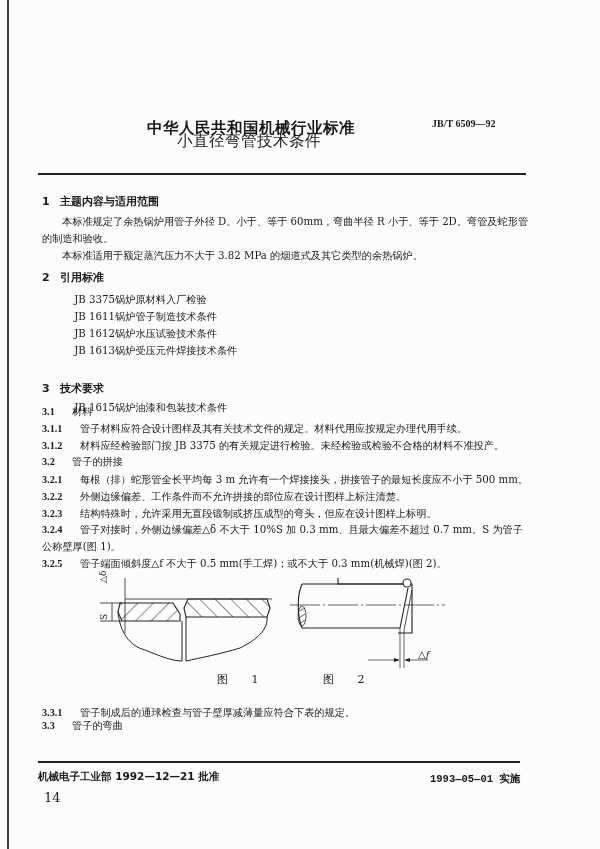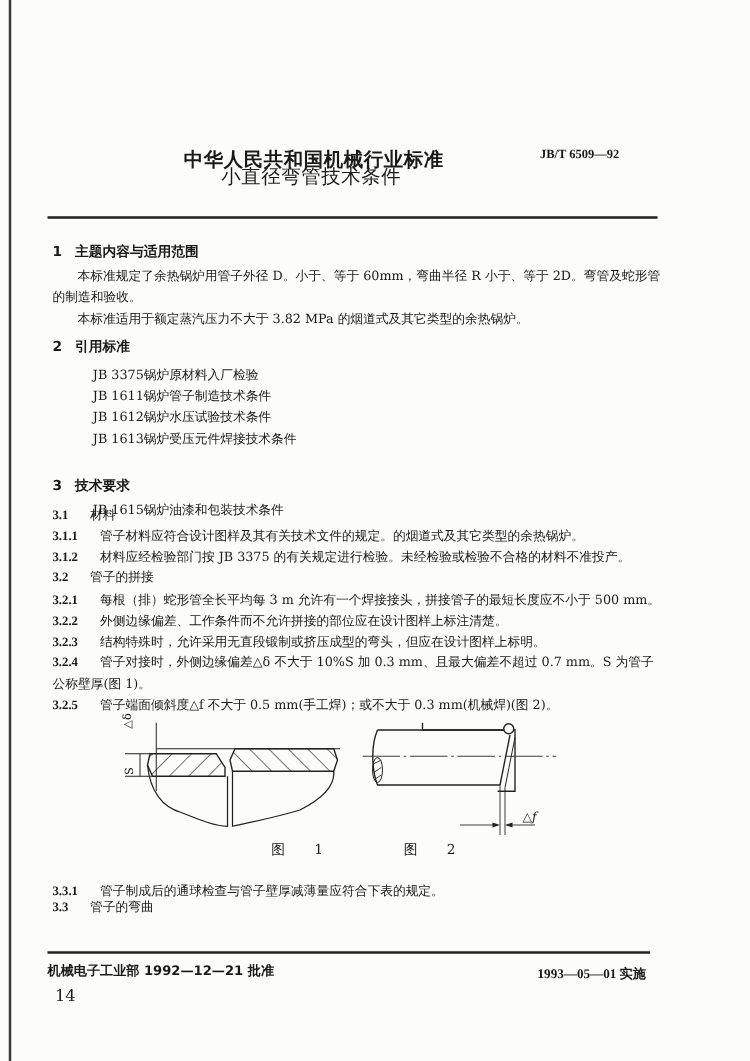--- a/index.html
+++ b/index.html
@@ -17,21 +17,21 @@
   .rule { position: absolute; height: 2px; background: #222; }
   .sec { font-size: 11px; font-weight: bold; font-family: "DejaVu Sans", sans-serif; }
   .sec .num { display: inline-block; width: 18px; }
   .p { font-size: 10.2px; line-height: 17px; }
   .ref { font-size: 10.2px; text-align: right; }
   .ref .code { display: inline-block; width: 51px; }
   .clause { font-size: 10.2px; }
   .clause .cn { font-weight: bold; font-family: "Liberation Serif", serif; display: inline-block; }
   .cap { font-size: 11px; letter-spacing: 10px; }
   .footer-l { left: 38px; top: 770px; font-size: 10.5px; font-weight: bold; font-family: "DejaVu Sans", sans-serif; }
-  .footer-r { left: 430px; top: 772px; font-size: 10.5px; font-weight: bold; font-family: Liberation Serif, serif; text-align: center; }
+  .footer-r { left: 430px; top: 772px; font-size: 10.5px; font-weight: bold; font-family: Liberation Mono, monospace; text-align: center; }
   .pageno { left: 44px; top: 790px; font-size: 13px; }
   svg { position: absolute; }
 </style>
 </head>
 <body>
 
 <div class="left-border"></div>
 
 <div class="abs hdr-std">中华人民共和国机械行业标准</div>
 <div class="abs hdr-code">JB/T 6509—92</div>
@@ -53,21 +53,21 @@
 <div class="abs ref" style="left:64px; top:310px;"><span class="code">JB 1611</span><span>锅炉管子制造技术条件</span></div>
 <div class="abs ref" style="left:64px; top:327px;"><span class="code">JB 1612</span><span>锅炉水压试验技术条件</span></div>
 <div class="abs ref" style="left:64px; top:344px;"><span class="code">JB 1613</span><span>锅炉受压元件焊接技术条件</span></div>
 <div class="abs ref" style="left:64px; top:361px;margin-top:40px;"><span class="code">JB 1615</span><span>锅炉油漆和包装技术条件</span></div>
 
 <div class="abs sec" style="left:42px; top:381px;">
   <span class="num">3</span><span>技术要求</span>
 </div>
 
 <div class="abs clause" style="left:42px; top:405px;"><span class="cn" style="width:30px;">3.1</span><span>材料</span></div>
-<div class="abs clause" style="left:42px; top:422px;"><span class="cn" style="width:38px;">3.1.1</span><span>管子材料应符合设计图样及其有关技术文件的规定。的烟道式及其它类型的余热锅炉。</span></div>
+<div class="abs clause" style="left:42px; top:422px;"><span class="cn" style="width:38px;">3.1.1</span><span>管子材料应符合设计图样及其有关技术文件的规定。材料代用应按规定办理代用手续。</span></div>
 <div class="abs clause" style="left:42px; top:439px;"><span class="cn" style="width:38px;">3.1.2</span><span>材料应经检验部门按 JB 3375 的有关规定进行检验。未经检验或检验不合格的材料不准投产。</span></div>
 <div class="abs clause" style="left:42px; top:455px;"><span class="cn" style="width:30px;">3.2</span><span>管子的拼接</span></div>
 <div class="abs clause" style="left:42px; top:473px;"><span class="cn" style="width:38px;">3.2.1</span><span>每根（排）蛇形管全长平均每 3 m 允许有一个焊接接头，拼接管子的最短长度应不小于 500 mm。</span></div>
 <div class="abs clause" style="left:42px; top:490px;"><span class="cn" style="width:38px;">3.2.2</span><span>外侧边缘偏差、工作条件而不允许拼接的部位应在设计图样上标注清楚。</span></div>
 <div class="abs clause" style="left:42px; top:507px;"><span class="cn" style="width:38px;">3.2.3</span><span>结构特殊时，允许采用无直段锻制或挤压成型的弯头，但应在设计图样上标明。</span></div>
 <div class="abs clause" style="left:42px; top:523px;"><span class="cn" style="width:38px;">3.2.4</span><span>管子对接时，外侧边缘偏差△δ 不大于 10%S 加 0.3 mm、且最大偏差不超过 0.7 mm。S 为管子</span></div>
 <div class="abs clause" style="left:42px; top:540px;"><span>公称壁厚(图 1)。</span></div>
 <div class="abs clause" style="left:42px; top:557px;"><span class="cn" style="width:38px;">3.2.5</span><span>管子端面倾斜度△f 不大于 0.5 mm(手工焊)；或不大于 0.3 mm(机械焊)(图 2)。</span></div>
 
 <svg width="180" height="100" style="left:100px; top:578px;" viewBox="0 0 180 100">

